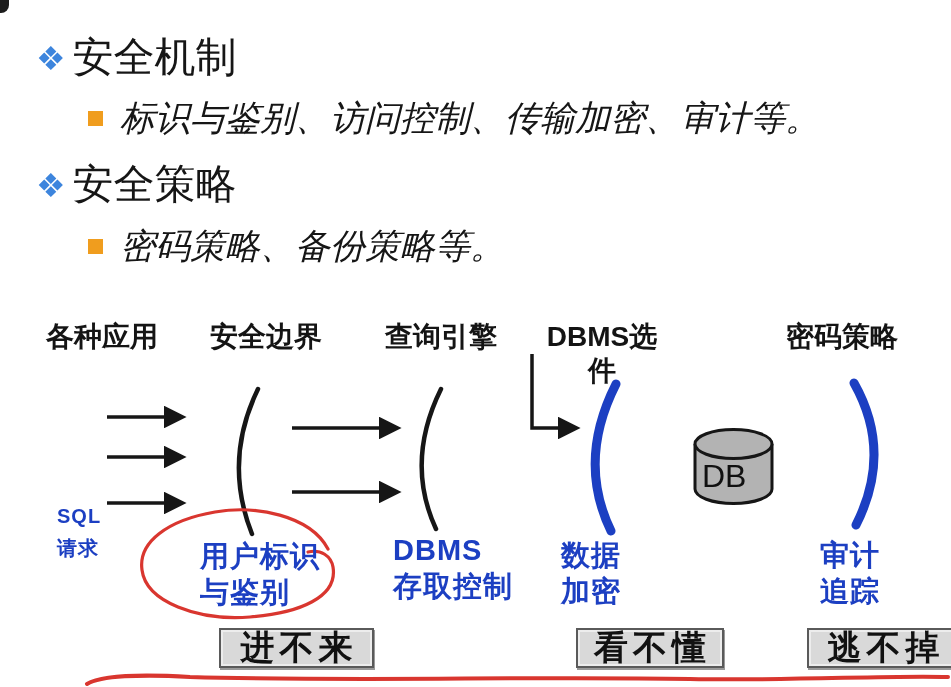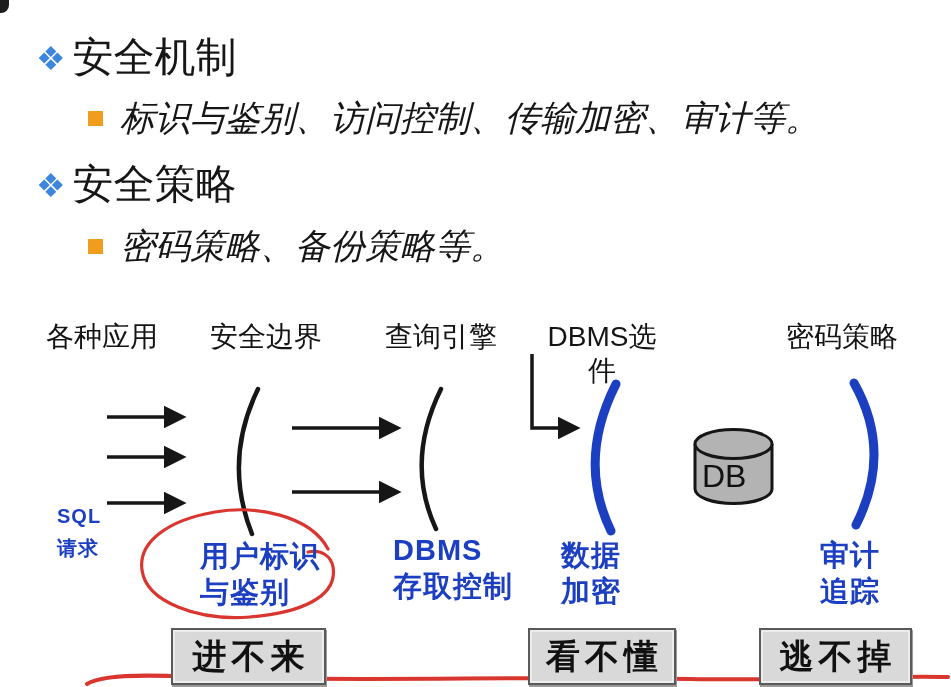--- a/index.html
+++ b/index.html
@@ -21,36 +21,37 @@
   }
   .sqmark{
     width:15px;height:15px;background:var(--c-square_bullet);
     margin:14px 17px 0 0;flex-shrink:0;
   }
   .t1{font-size:41px;line-height:1.18;color:#161616;}
   .t2{font-size:35px;line-height:1.2;color:#161616;font-style:italic;}
   
   .col-label{
     position:absolute;top:320px;height:34px;font-size:28px;line-height:34px;
-    text-align:center;color:#141414;
+    text-align:center;color:#141414;font-weight:bold;
   }
   .blue-label{
     position:absolute;color:var(--c-blue);font-weight:800;
     font-size:29px;line-height:36px;letter-spacing:1px;white-space:nowrap;
   }
   .blue-label .ln{display:block;}
   .result-box{
-    position:absolute;top:628px;height:57px;box-sizing:border-box;
+    position:absolute;top:628px;height:40px;box-sizing:border-box;
     background:var(--c-box_fill);
     border:2px solid var(--c-box_border);
     box-shadow:inset 0 0 0 2px #ededed,1px 2px 0 #9a9a9a;
     display:flex;align-items:center;justify-content:center;
     font-family:"Liberation Serif","DejaVu Serif",serif;
     font-weight:700;font-size:34px;letter-spacing:5px;color:#111;
     padding-left:5px;
+    margin-left:48px;
   }
   .corner{
     position:absolute;left:0;top:0;width:9px;height:13px;background:#1c1c1c;
     border-bottom-right-radius:8px;
   }
   
   svg.overlay{position:absolute;left:0;top:0;pointer-events:none;}
   .s-black{stroke:var(--c-line);fill:none;}
   .s-blue{stroke:var(--c-blue);fill:none;}
   .s-red{stroke:var(--c-red);fill:none;}

